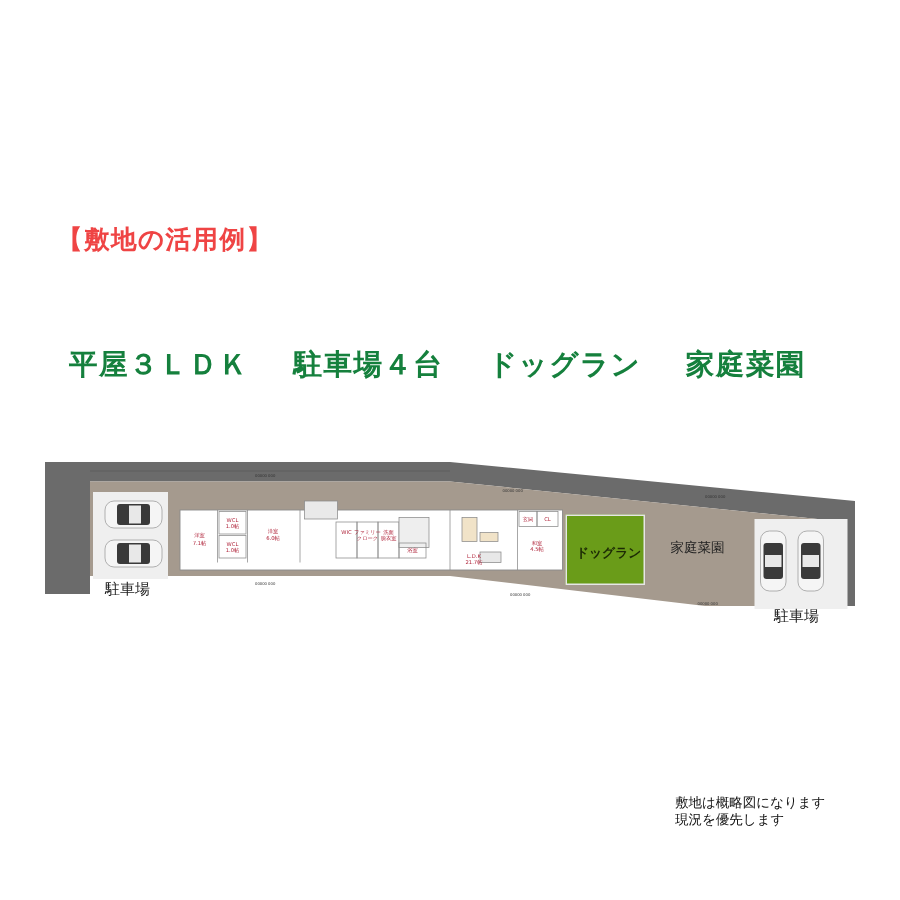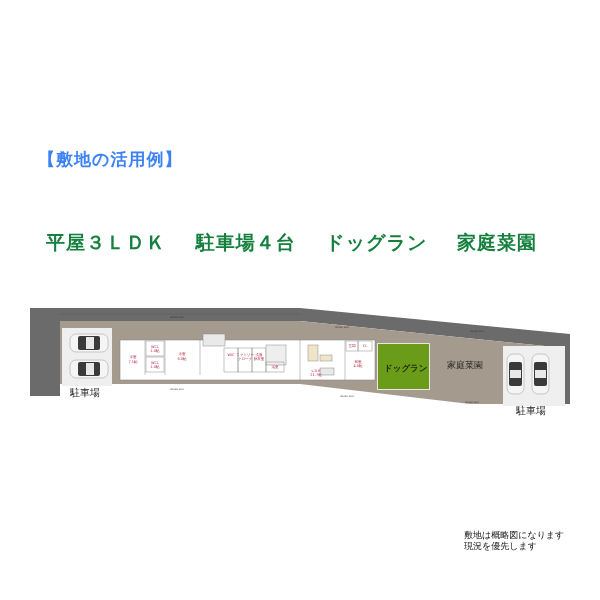--- a/index.html
+++ b/index.html
@@ -1,23 +1,23 @@
 <!DOCTYPE html>
 <html><head>
 <meta charset="utf-8">
 <style>
   html, body { margin:0; padding:0; background:#ffffff; }
   body { width:600px; height:600px; position:relative; overflow:hidden;
          font-family:"DejaVu Sans", "Liberation Sans", sans-serif; }
-  .heading { position:absolute; left:38px; top:148px; font-size:17px; font-weight:bold; color:#3b82f6; letter-spacing:1px; }
+  .heading { position:absolute; left:38px; top:148px; font-size:17px; font-weight:bold; color:#ef4444; letter-spacing:1px; }
   .subtitle { position:absolute; left:46px; top:230px; font-size:19px; font-weight:bold; color:#15803d; letter-spacing:1px; white-space:nowrap; }
   .subtitle span { margin-right:22px; }
   .site { position:absolute; left:0; top:0; width:600px; height:600px; }
   .lbl { position:absolute; font-size:10px; color:#222; white-space:nowrap; }
-  .note { position:absolute; left:464px; top:531px; font-size:9px; color:#111; line-height:11px;font-family:Liberation Mono, monospace; }
+  .note { position:absolute; left:450px; top:531px; font-size:9px; color:#111; line-height:11px; }
   .dogrun { position:absolute; left:377px; top:343px; width:53px; height:47px; background:#6a9c19; border:1px solid #e6e6e6; box-sizing:border-box; }
   .dogrun .t { position:absolute; left:6px; top:19px; font-size:8.5px; color:#1c2a05; font-weight:bold; }
   .garden { position:absolute; left:447px; top:359px; font-size:9px; color:#222; }
 </style>
 </head>
 <body>
 
 <div class="heading">【敷地の活用例】</div>
 
 <div class="subtitle">

